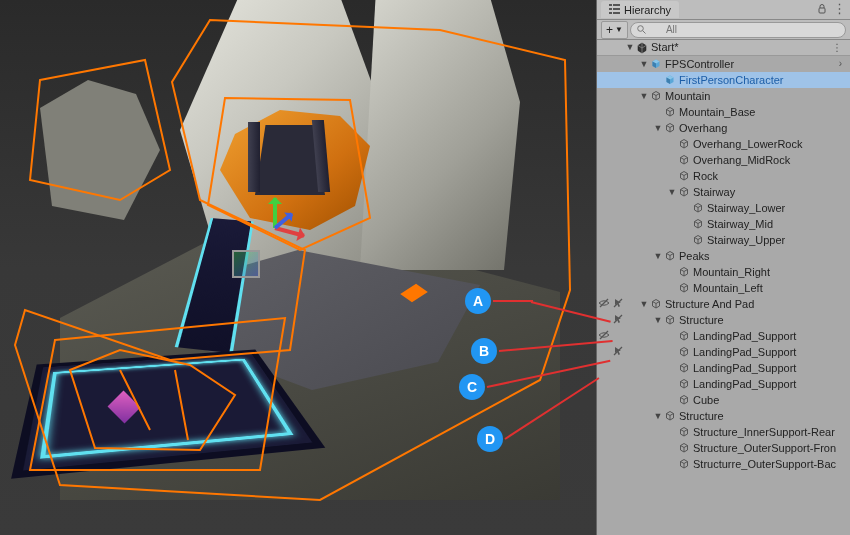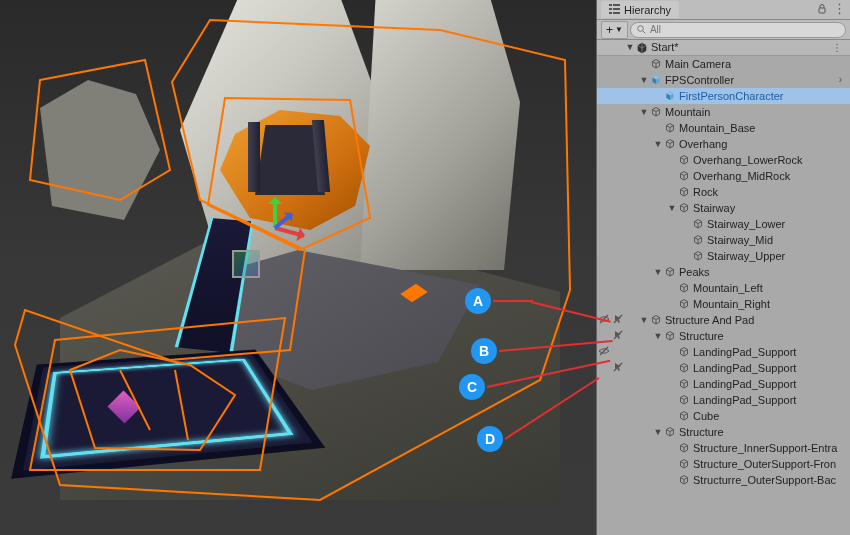--- a/index.html
+++ b/index.html
@@ -54,21 +54,21 @@
   .hierarchy-panel {
     position: absolute; right: 0; top: 0; width: 254px; height: 535px;
     background: #a9a9a9; color: #222; display: flex; flex-direction: column;
     border-left: 1px solid #666;
   }
   .panel-header { display: flex; align-items: center; height: 20px; background: #bdbdbd; border-bottom: 1px solid #888; padding: 0 4px; }
   .panel-tab { display: flex; align-items: center; gap: 4px; font-size: 11px; padding: 2px 8px; background: #c8c8c8; border-radius: 3px 3px 0 0; }
   .panel-header-icons { margin-left: auto; display: flex; gap: 6px; color: #555; }
   .toolbar { display: flex; align-items: center; height: 20px; background: #bdbdbd; border-bottom: 1px solid #888; padding: 0 4px; gap: 2px; }
   .add-btn { display: flex; align-items: center; padding: 1px 4px; background: #c8c8c8; border: 1px solid #999; border-radius: 2px; font-size: 12px; cursor: pointer; }
-  .search-wrap { flex: 1; display: flex; align-items: center; background: #d8d8d8; border: 1px solid #999; border-radius: 10px; height: 16px; padding: 0 6px; gap: 4px; }
+  .search-wrap { flex: 1; display: flex; align-items: center; background: #d8d8d8; border: 1px solid #999; border-radius: 10px; height: 16px; padding: 0 6px; gap: 20px; }
   .search-wrap input { flex: 1; border: none; background: transparent; font-size: 10px; outline: none; color: #444; padding: 0; }
   
   .tree { flex: 1; overflow: hidden; font-size: 11px; line-height: 1; }
   .tree-row { display: flex; align-items: center; height: 16px; padding-right: 4px; cursor: pointer; white-space: nowrap; }
   .tree-row.scene { background: #b8b8b8; border-bottom: 1px solid #999; font-weight: 500; }
   .tree-row.selected { background: #9fc3e8; }
   .tree-row.selected .label { color: #1c5ea8; }
   .indent { display: inline-block; height: 1px; }
   .foldout { width: 10px; display: inline-flex; justify-content: center; color: #444; font-size: 9px; }
   .foldout.empty { visibility: hidden; }
@@ -186,33 +186,20 @@
             <path d="M6 1 L6 6 L2 3.5 M6 6 L10 3.5 M6 6 L6 11" stroke="#888" stroke-width="0.8" fill="none"></path>
           </svg>
         </span>
         <span class="label">Start*</span>
         <span class="row-right">⋮</span>
       </div>
       <div class="tree-row">
         <span class="eye"></span>
         <span class="pick"></span>
         <span class="indent" style="width: 14px;"></span>
-        <span class="foldout empty">▶</span>
-        <span class="node-icon">
-          <svg width="12" height="12" viewBox="0 0 12 12">
-            <path d="M6 1.5 L9.5 3.5 L9.5 8 L6 10 L2.5 8 L2.5 3.5 Z" fill="none" stroke="#555" stroke-width="1"></path>
-            <path d="M2.5 3.5 L6 5.5 L9.5 3.5 M6 5.5 L6 10" stroke="#555" stroke-width="1" fill="none"></path>
-          </svg>
-        </span>
-        <span class="label">Main Camera</span>
-      </div>
-      <div class="tree-row">
-        <span class="eye"></span>
-        <span class="pick"></span>
-        <span class="indent" style="width: 14px;"></span>
         <span class="foldout">▼</span>
         <span class="node-icon">
           <svg width="12" height="12" viewBox="0 0 12 12">
             <path d="M6 1.5 L9.5 3.5 L9.5 8 L6 10 L2.5 8 L2.5 3.5 Z" fill="#5aa7d8"></path>
             <path d="M6 1.5 L9.5 3.5 L6 5.5 L2.5 3.5 Z" fill="#8ac4e8"></path>
             <path d="M6 5.5 L6 10 L2.5 8 L2.5 3.5 Z" fill="#3d7fb0"></path>
           </svg>
         </span>
         <span class="label">FPSController</span>
         <span class="row-right">›</span>
@@ -378,34 +365,34 @@
         <span class="eye"></span>
         <span class="pick"></span>
         <span class="indent" style="width: 42px;"></span>
         <span class="foldout empty">▶</span>
         <span class="node-icon">
           <svg width="12" height="12" viewBox="0 0 12 12">
             <path d="M6 1.5 L9.5 3.5 L9.5 8 L6 10 L2.5 8 L2.5 3.5 Z" fill="none" stroke="#555" stroke-width="1"></path>
             <path d="M2.5 3.5 L6 5.5 L9.5 3.5 M6 5.5 L6 10" stroke="#555" stroke-width="1" fill="none"></path>
           </svg>
         </span>
+        <span class="label">Mountain_Right</span>
+      </div>
+      <div class="tree-row">
+        <span class="eye"></span>
+        <span class="pick"></span>
+        <span class="indent" style="width: 42px;"></span>
+        <span class="foldout empty">▶</span>
+        <span class="node-icon">
+          <svg width="12" height="12" viewBox="0 0 12 12">
+            <path d="M6 1.5 L9.5 3.5 L9.5 8 L6 10 L2.5 8 L2.5 3.5 Z" fill="none" stroke="#555" stroke-width="1"></path>
+            <path d="M2.5 3.5 L6 5.5 L9.5 3.5 M6 5.5 L6 10" stroke="#555" stroke-width="1" fill="none"></path>
+          </svg>
+        </span>
         <span class="label">Mountain_Left</span>
-      </div>
-      <div class="tree-row">
-        <span class="eye"></span>
-        <span class="pick"></span>
-        <span class="indent" style="width: 42px;"></span>
-        <span class="foldout empty">▶</span>
-        <span class="node-icon">
-          <svg width="12" height="12" viewBox="0 0 12 12">
-            <path d="M6 1.5 L9.5 3.5 L9.5 8 L6 10 L2.5 8 L2.5 3.5 Z" fill="none" stroke="#555" stroke-width="1"></path>
-            <path d="M2.5 3.5 L6 5.5 L9.5 3.5 M6 5.5 L6 10" stroke="#555" stroke-width="1" fill="none"></path>
-          </svg>
-        </span>
-        <span class="label">Mountain_Right</span>
       </div>
       <div class="tree-row">
         <span class="eye"><svg width="12" height="12" viewBox="0 0 12 12">
             <path d="M1 6 Q6 1.5 11 6 Q6 10.5 1 6 Z" fill="none" stroke="#555"></path>
             <line x1="2" y1="10" x2="10" y2="2" stroke="#555" stroke-width="1.2"></line>
           </svg></span>
         <span class="pick"><svg width="12" height="12" viewBox="0 0 12 12">
             <path d="M3 2 L3 8 L5 6.5 L6.5 10 L8 9.3 L6.5 6 L9 6 Z" fill="#555"></path>
             <line x1="2" y1="10" x2="10" y2="2" stroke="#555" stroke-width="1.2"></line>
           </svg></span>
@@ -523,21 +510,21 @@
         <span class="eye"></span>
         <span class="pick"></span>
         <span class="indent" style="width: 42px;"></span>
         <span class="foldout empty">▶</span>
         <span class="node-icon">
           <svg width="12" height="12" viewBox="0 0 12 12">
             <path d="M6 1.5 L9.5 3.5 L9.5 8 L6 10 L2.5 8 L2.5 3.5 Z" fill="none" stroke="#555" stroke-width="1"></path>
             <path d="M2.5 3.5 L6 5.5 L9.5 3.5 M6 5.5 L6 10" stroke="#555" stroke-width="1" fill="none"></path>
           </svg>
         </span>
-        <span class="label">Structure_InnerSupport-Entra</span>
+        <span class="label">Structure_InnerSupport-Rear</span>
       </div>
       <div class="tree-row">
         <span class="eye"></span>
         <span class="pick"></span>
         <span class="indent" style="width: 42px;"></span>
         <span class="foldout empty">▶</span>
         <span class="node-icon">
           <svg width="12" height="12" viewBox="0 0 12 12">
             <path d="M6 1.5 L9.5 3.5 L9.5 8 L6 10 L2.5 8 L2.5 3.5 Z" fill="none" stroke="#555" stroke-width="1"></path>
             <path d="M2.5 3.5 L6 5.5 L9.5 3.5 M6 5.5 L6 10" stroke="#555" stroke-width="1" fill="none"></path>

